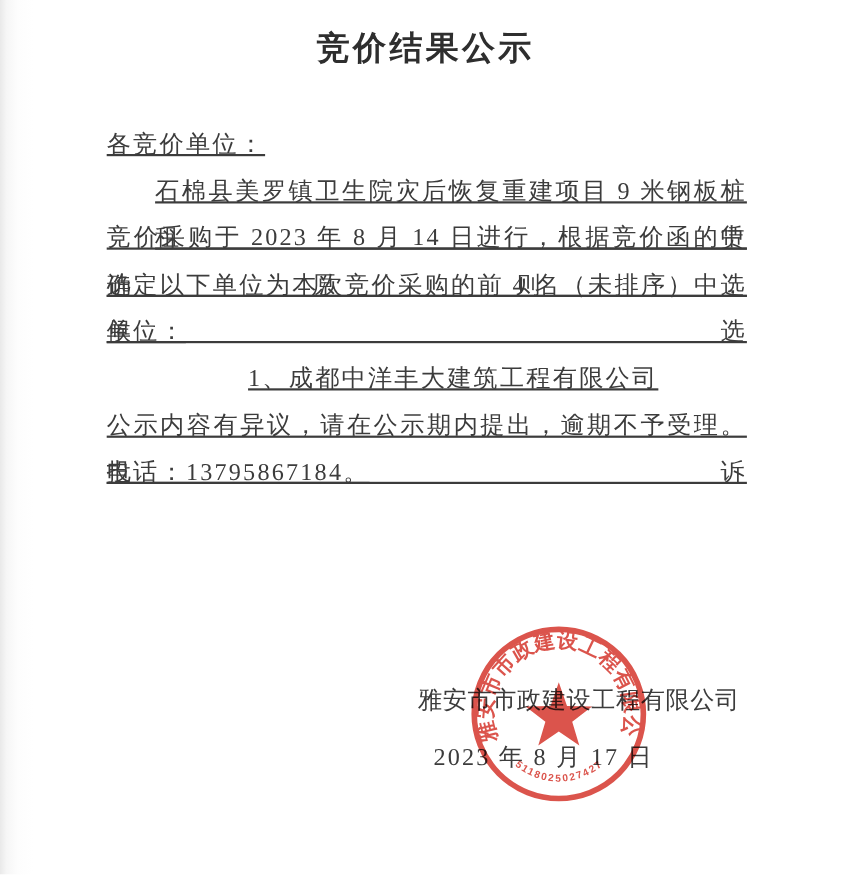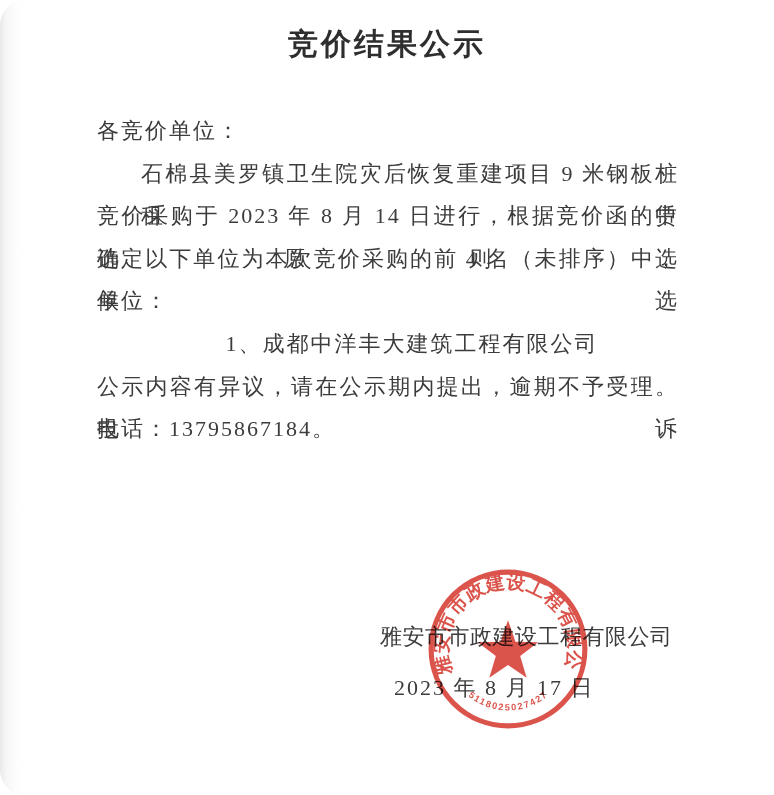--- a/index.html
+++ b/index.html
@@ -9,21 +9,20 @@
   }
   .page {
     position: relative;
     width: 774px;
     height: 795px;
     background:
       linear-gradient(90deg, #e9e9e9 0px, #f6f6f6 6px, #fdfdfd 16px, #ffffff 30px);
     overflow: hidden;
     font-family: "Liberation Serif", "DejaVu Serif", serif;
     color: #3a3a3a;
-    border-radius: 25px;
   }
   .doc-title {
     position: absolute;
     top: 24px;
     left: 0;
     width: 774px;
     text-align: center;
     font-family: "Liberation Sans", "DejaVu Sans", sans-serif;
     font-weight: bold;
     font-size: 30px;
@@ -36,20 +35,21 @@
     left: 97px;
     width: 582px;
     font-size: 22px;
     letter-spacing: 2px;
     line-height: 42.6px;
     color: #3c3c3c;
   }
   .line {
     height: 42.6px;
     white-space: nowrap;
+    text-decoration: underline;
   }
   .line.justify {
     white-space: normal;
     text-align: justify;
     text-align-last: justify;
   }
   .line.indent {
     padding-left: 44px;
   }
   .line.list-item {

